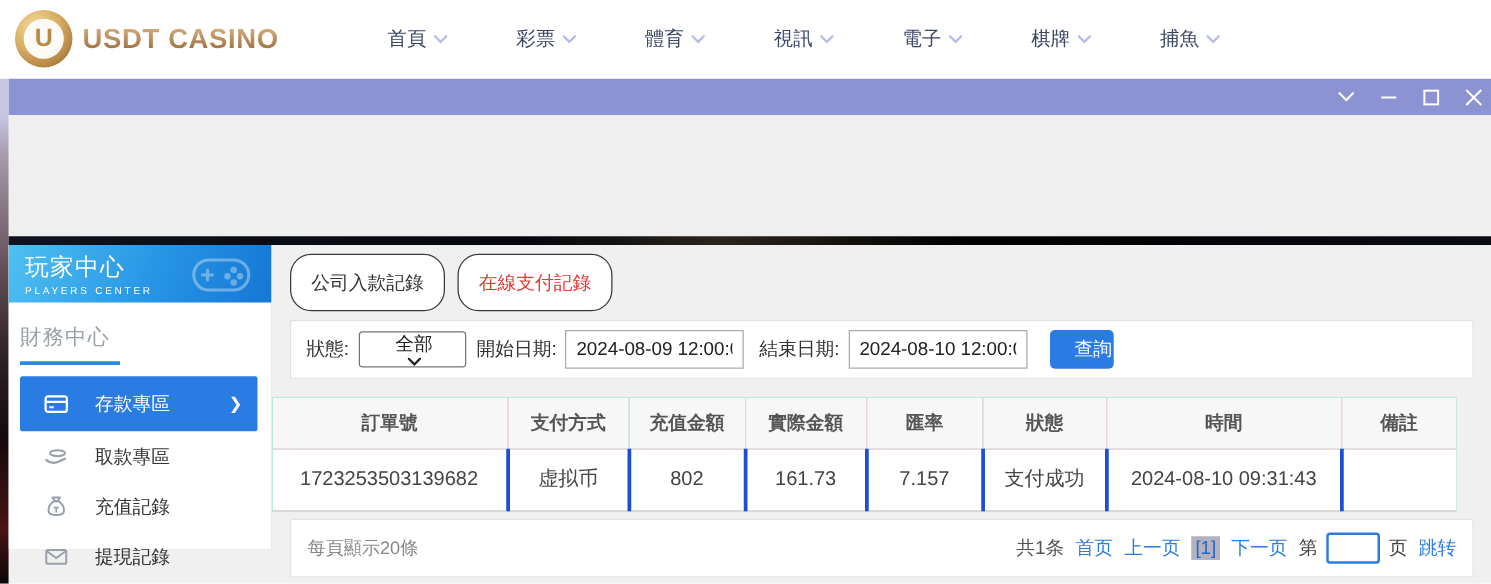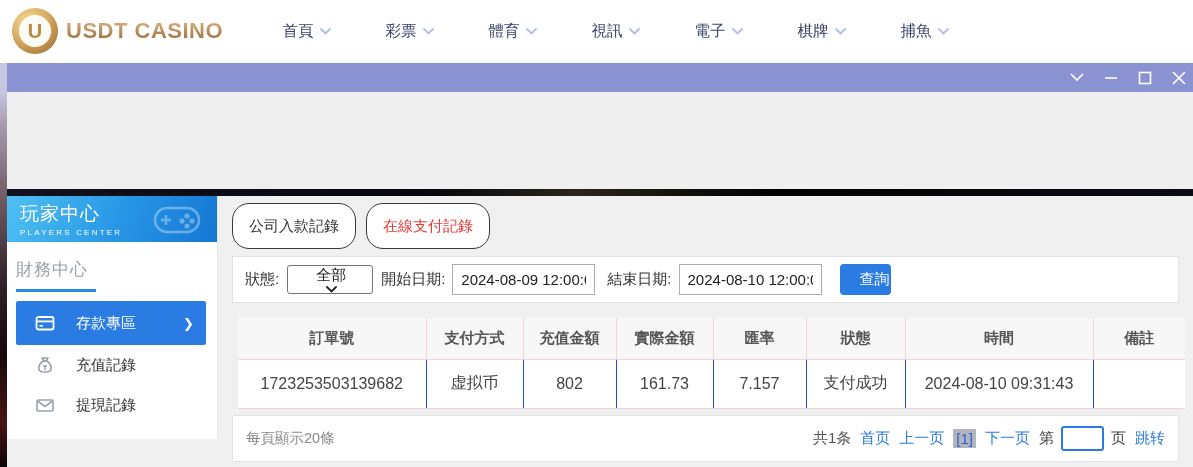--- a/index.html
+++ b/index.html
@@ -13,21 +13,21 @@
   .logo { width:46px; height:46px; border-radius:50%;
           background:radial-gradient(circle at 35% 30%, #f6de9a, #d7ab62 45%, #8f6228 100%);
           display:flex; align-items:center; justify-content:center; }
   .logo-inner { width:32px; height:32px; border-radius:50%; background:#fdfbf6;
           display:flex; align-items:center; justify-content:center;
           font-weight:bold; font-size:20px; color:#b98a45; }
   .brand-text { font-size:22px; font-weight:bold; letter-spacing:.5px;
           background:linear-gradient(180deg,#d2a878 20%,#9a6c3e 90%);
           -webkit-background-clip:text; background-clip:text; color:transparent; }
   .navmenu { position:absolute; left:255px; top:0; height:63px; display:flex; }
-  .nav-item { width:103px; height:63px; display:flex; align-items:center; justify-content:center;
+  .nav-item { width:103px; height:63px; display:flex; align-items:center; justify-content:flex-end;
           gap:6px; font-size:15.5px; color:#3a4566; cursor:pointer; }
   .nav-chev { width:11px; height:7px; }
 
   
   .leftstrip { position:absolute; left:0; top:63px; width:7px; height:404px;
           background:linear-gradient(180deg,#c7c7e4 0,#c7c7e4 29px,#a89cae 60px,#6b5860 140px,
                      #2f2228 220px,#16090c 290px,#4a1414 360px,#0c0608 100%); }
   .titlebar { position:absolute; left:7px; top:63px; width:1186px; height:29px; background:#8b93d3; }
   .win-controls { position:absolute; right:6px; top:0; height:29px; display:flex; align-items:center; gap:18px; }
   .win-btn { width:16px; height:16px; display:flex; align-items:center; justify-content:center; cursor:pointer; }
@@ -66,27 +66,27 @@
           border:1px solid #e2e2e2; display:flex; align-items:center; padding-left:12px; }
   .f-label { font-size:15px; color:#333; }
   .statusbox { width:86px; height:29px; border:1px solid #767676; border-radius:3px; background:#fff;
           margin:0 8px 0 8px; display:flex; align-items:center; justify-content:space-between;
           padding:0 7px 0 9px; font-size:15px; color:#222; cursor:pointer;flex-direction:column; }
   .date-input { width:143px; height:31px; border:1px solid #ababab; margin:0 12px 0 7px;
           font-size:15px; color:#222; padding:0 8px; font-family:inherit; }
   .query-btn { width:51px; height:31px; margin-left:6px; background:#2b7ce2; color:#fff; border:none;
           border-radius:4px; font-size:15px; cursor:pointer; font-family:inherit;padding-left:19px; }
 
-  .table-card { position:absolute; left:20px; top:122px; width:947px; background:#14b8a6; }
+  .table-card { position:absolute; left:0; top:122px; width:947px; background:#14b8a6; }
   table { width:100%; border-collapse:collapse; table-layout:fixed; }
   thead th { height:41px; background:#f7f7f7; font-size:15px; font-weight:bold; color:#555;
           border-right:1px solid #f2d3d3; border-bottom:1px solid #f2d3d3; }
   thead th:last-child { border-right:none; }
   tbody td { height:49px; text-align:center; font-size:16px; color:#444;
-          border-right:1px solid #1d4ed8; border-bottom:1px solid #f2d3d3; background:#fff; }
+          border-right:3px solid #1d4ed8; border-bottom:1px solid #f2d3d3; background:#fff; }
   tbody td:last-child { border-right:none; }
 
   .footer-bar { position:absolute; left:14px; top:219px; width:947px; height:47px; background:#fff;
           border:1px solid #e3e3e3; border-radius:2px; display:flex; align-items:center;
           justify-content:space-between; padding:0 13px; }
   .page-size { font-size:14.5px; color:#888; }
   .pager { display:flex; align-items:center; gap:9px; font-size:15px; }
   .pager .total { color:#555; }
   .pager a { color:#2b7ce2; cursor:pointer; text-decoration:none; }
   .current-page { background:#b3b3bf; color:#2563c9; padding:1px 3px; cursor:pointer; }
@@ -204,20 +204,27 @@
 
       <div class="sb-menu">
         <div class="sb-item active">
           <svg class="mi" viewBox="0 0 20 20">
             <rect x="1.5" y="4" width="17" height="12.5" rx="2" fill="none" stroke="#fff" stroke-width="1.8"></rect>
             <line x1="1.5" y1="8.4" x2="18.5" y2="8.4" stroke="#fff" stroke-width="1.8"></line>
             <line x1="4.5" y1="12.8" x2="8" y2="12.8" stroke="#fff" stroke-width="1.6"></line>
           </svg>
           <span>存款專區</span>
           <span class="r-chev">❯</span>
+        </div>
+        <div class="sb-item">
+          <svg class="mi" viewBox="0 0 20 20">
+            <ellipse cx="11" cy="7.5" rx="6" ry="2.4" fill="none" stroke="#9aa0ab" stroke-width="1.6"></ellipse>
+            <path d="M2 13c3 2.4 6 3 9 1.6l6-2.6" fill="none" stroke="#9aa0ab" stroke-width="1.8" stroke-linecap="round"></path>
+          </svg>
+          <span>取款專區</span>
         </div>
         <div class="sb-item">
           <svg class="mi" viewBox="0 0 20 20">
             <path d="M7 3h6l-2 3h-2z" fill="none" stroke="#9aa0ab" stroke-width="1.6" stroke-linejoin="round"></path>
             <path d="M8 6h4c3 2 4.2 5 4.2 7.4 0 2.4-2.2 3.6-6.2 3.6s-6.2-1.2-6.2-3.6C3.8 11 5 8 8 6z" fill="none" stroke="#9aa0ab" stroke-width="1.6"></path>
             <path d="M8 11h4M10 11v4" stroke="#9aa0ab" stroke-width="1.4"></path>
           </svg>
           <span>充值記錄</span>
         </div>
         <div class="sb-item">

